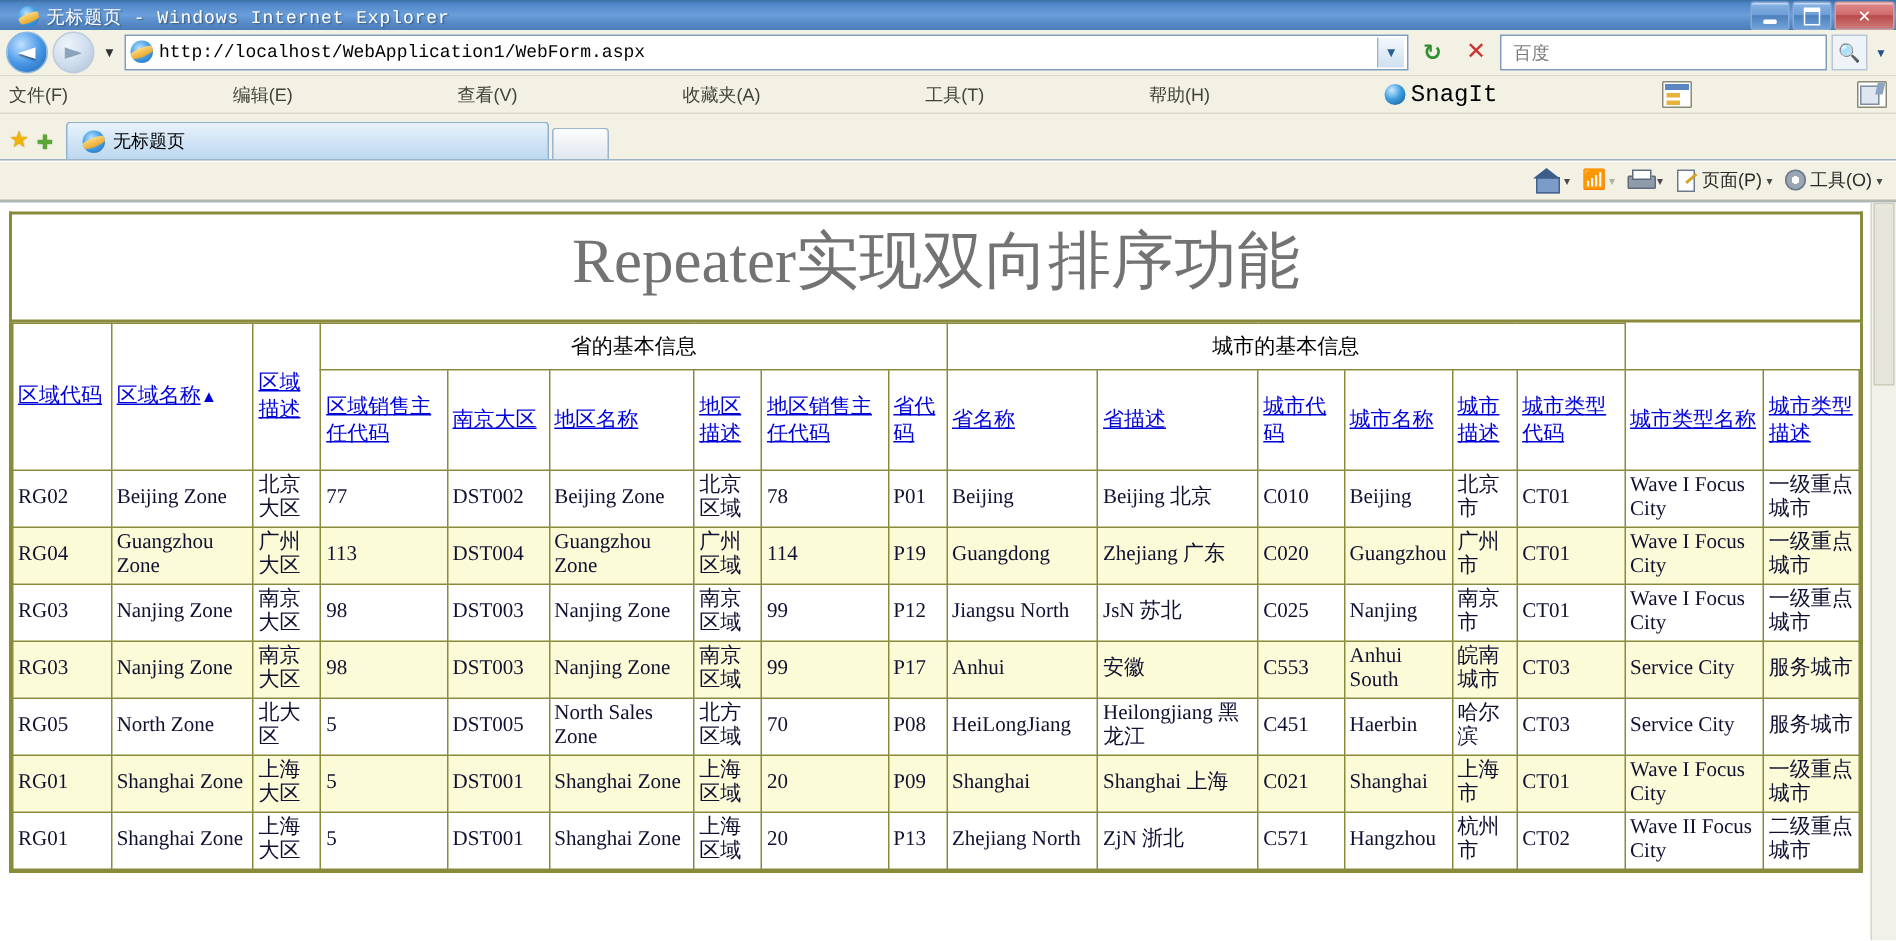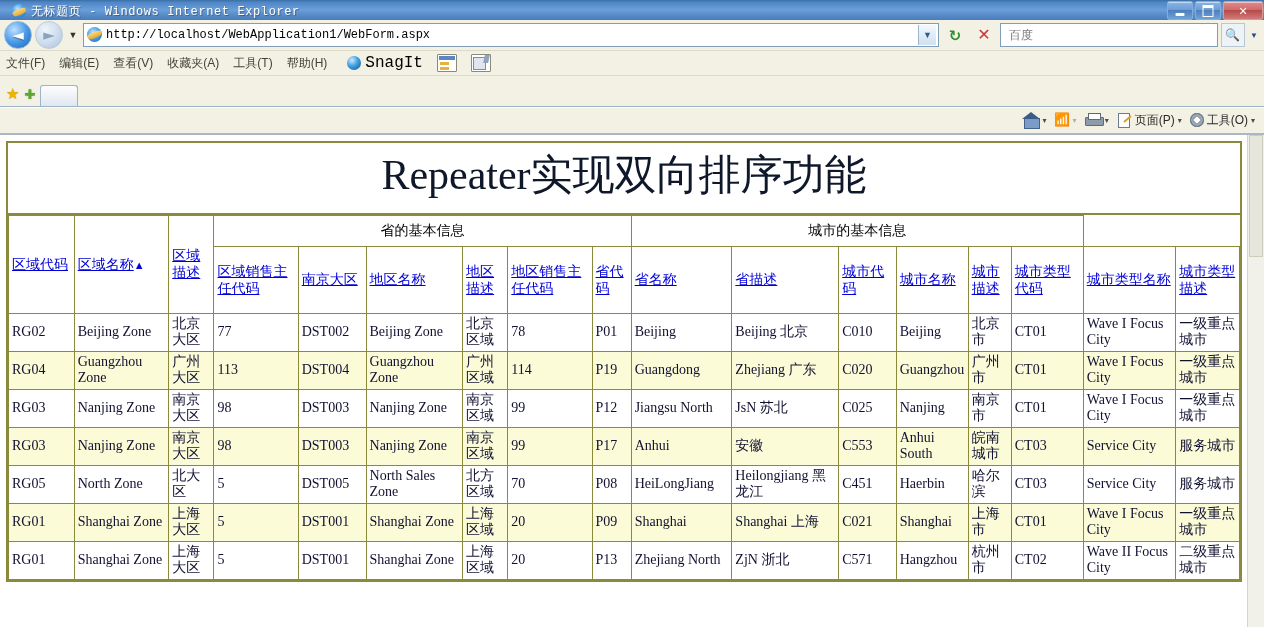--- a/index.html
+++ b/index.html
@@ -81,21 +81,21 @@
     width:200px;flex:0 0 200px;height:22px;background:#fff;border:1px solid #7f9db9;
     display:flex;align-items:center;padding:0 8px;color:#7a7a7a;font-size:12px;
   }
   .searchgo{width:22px;height:22px;flex:0 0 22px;border:1px solid #b9c6d4;background:#eef3f8;
     display:flex;align-items:center;justify-content:center;color:#24508c;font-size:12px;}
   .searchdd{width:12px;flex:0 0 12px;text-align:center;color:#24508c;font-size:8px;}
 
   
   .menubar{
     height:24px;flex:0 0 24px;background:#f2f1e4;display:flex;align-items:center;
-    padding:0 6px;gap:14px;border-bottom:1px solid #dcdac9;
+    padding:0 6px;border-bottom:1px solid #dcdac9;justify-content:space-between;
   }
   .menuitem{color:#44433a;font-size:12px;white-space:nowrap;}
   .snagit{display:flex;align-items:center;gap:4px;margin-left:6px;}
   .snagit .sg-ico{
     width:14px;height:14px;border-radius:50%;
     background:radial-gradient(circle at 35% 30%,#cfe9ff 0%,#3e9fe0 45%,#12538f 100%);
   }
   .snagit .sg-txt{font-family:"Liberation Mono","DejaVu Sans Mono",monospace;font-size:16px;color:#000;}
   .tbico{width:18px;height:16px;border:1px solid #8a8a78;background:#fff;position:relative;border-radius:1px;}
   .tbico.a:before{content:"";position:absolute;left:1px;top:1px;right:1px;height:4px;background:#5b86c4;}
@@ -155,21 +155,21 @@
   }
   .page-inner{padding:6px 0 0 6px;}
 
   table.outer{
     border-collapse:collapse;border:2px solid #8a8a3c;table-layout:fixed;
     width:1236px;background:#fff;
   }
   table.outer > tbody > tr > td{border:2px solid #8a8a3c;padding:0;}
 
   .bigtitle{
-    text-align:center;color:#0f172a;font-family:"Liberation Serif","DejaVu Serif",serif;
+    text-align:center;color:#737373;font-family:"Liberation Serif","DejaVu Serif",serif;
     font-size:42px;line-height:1.28;padding:6px 0 10px;white-space:nowrap;
   }
 
   table.grid{border-collapse:collapse;width:100%;table-layout:fixed;}
   table.grid th,table.grid td{
     border:1px solid #8a8a3c;padding:2px 3px;vertical-align:middle;
     font-family:"Liberation Serif","DejaVu Serif",serif;font-size:14px;
     color:#101030;font-weight:normal;text-align:left;word-wrap:break-word;
   }
   table.grid th.grp{
@@ -251,20 +251,26 @@
       <div class="sg-ico"></div>
       <div class="sg-txt">SnagIt</div>
     </div>
     <div class="tbico a"></div>
     <div class="tbico b"></div>
   </div>
 
   <div class="tabbar">
     <div class="star y">★</div>
     <div class="star g">✚</div>
+    <div class="tab">
+      <div class="tfav">
+          <div class="ie-e" style="width:15px;height:15px;"></div>
+        </div>
+      <div class="ttxt">无标题页</div>
+    </div>
     <div class="newtab"></div>
   </div>
 
   <div class="cmdbar">
     <div class="cmd">
       <span class="home-ic"></span>
       <span class="car">▾</span>
     </div>
     <div class="cmd">
       <span class="rss-ic">📶</span>

